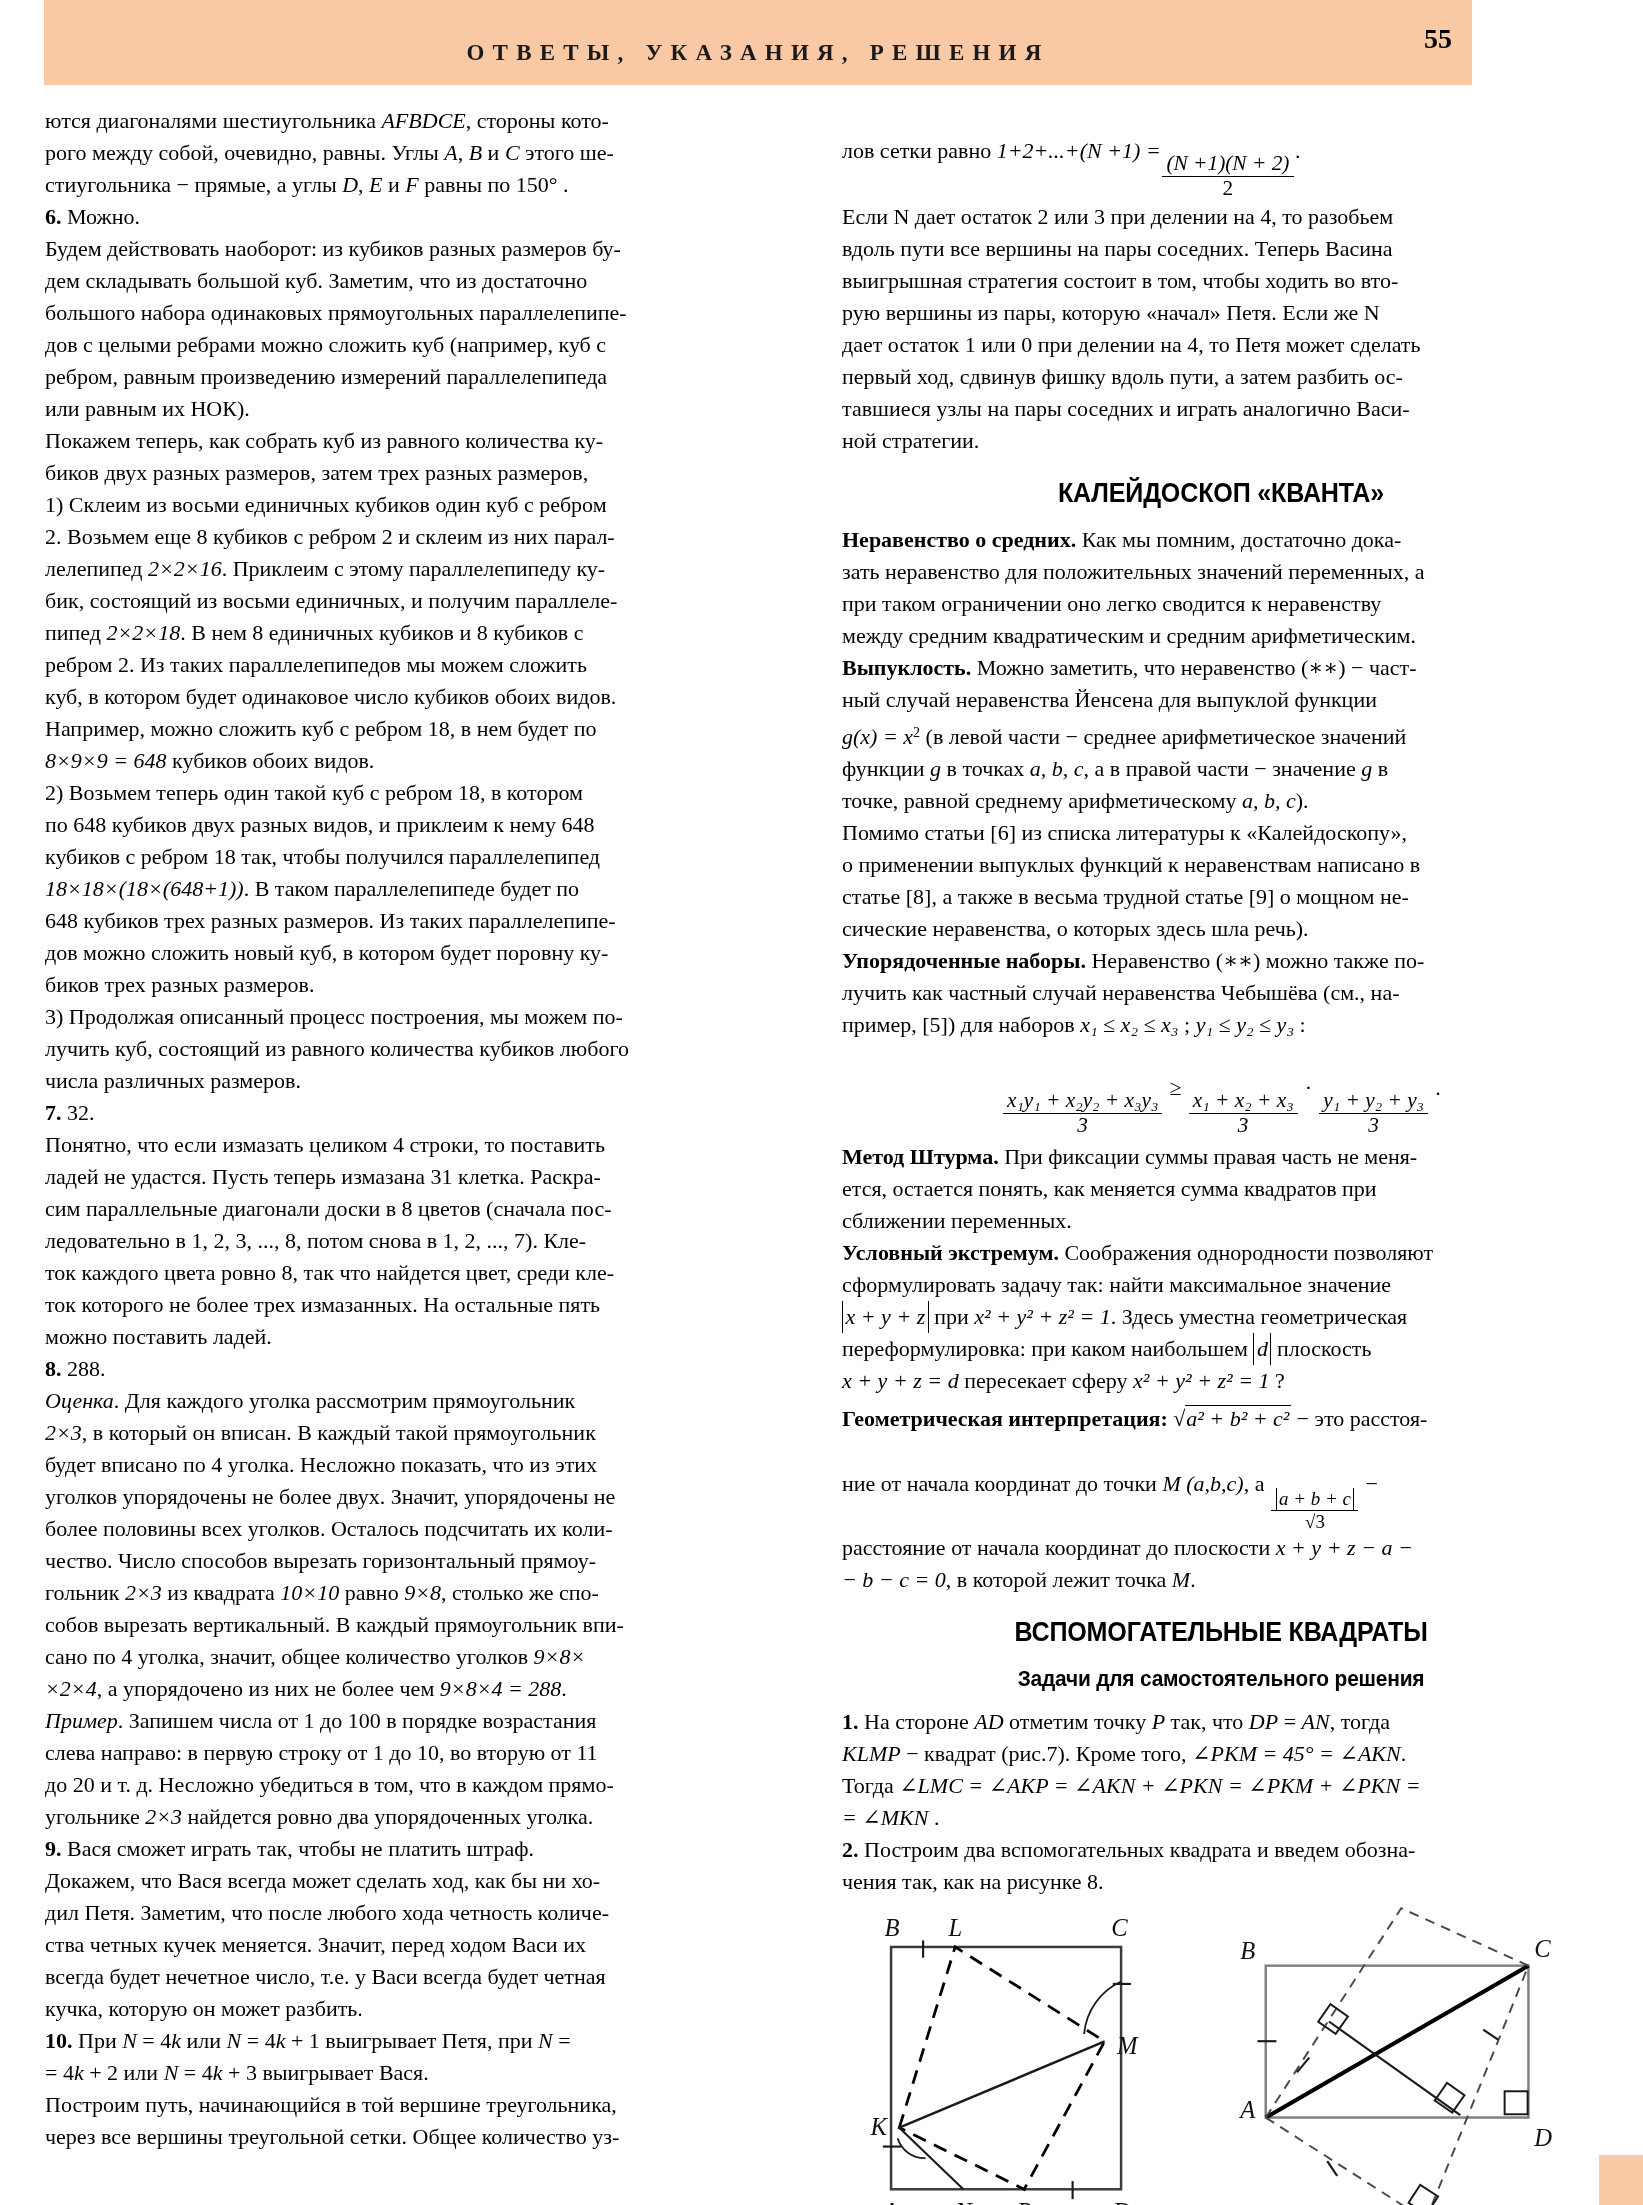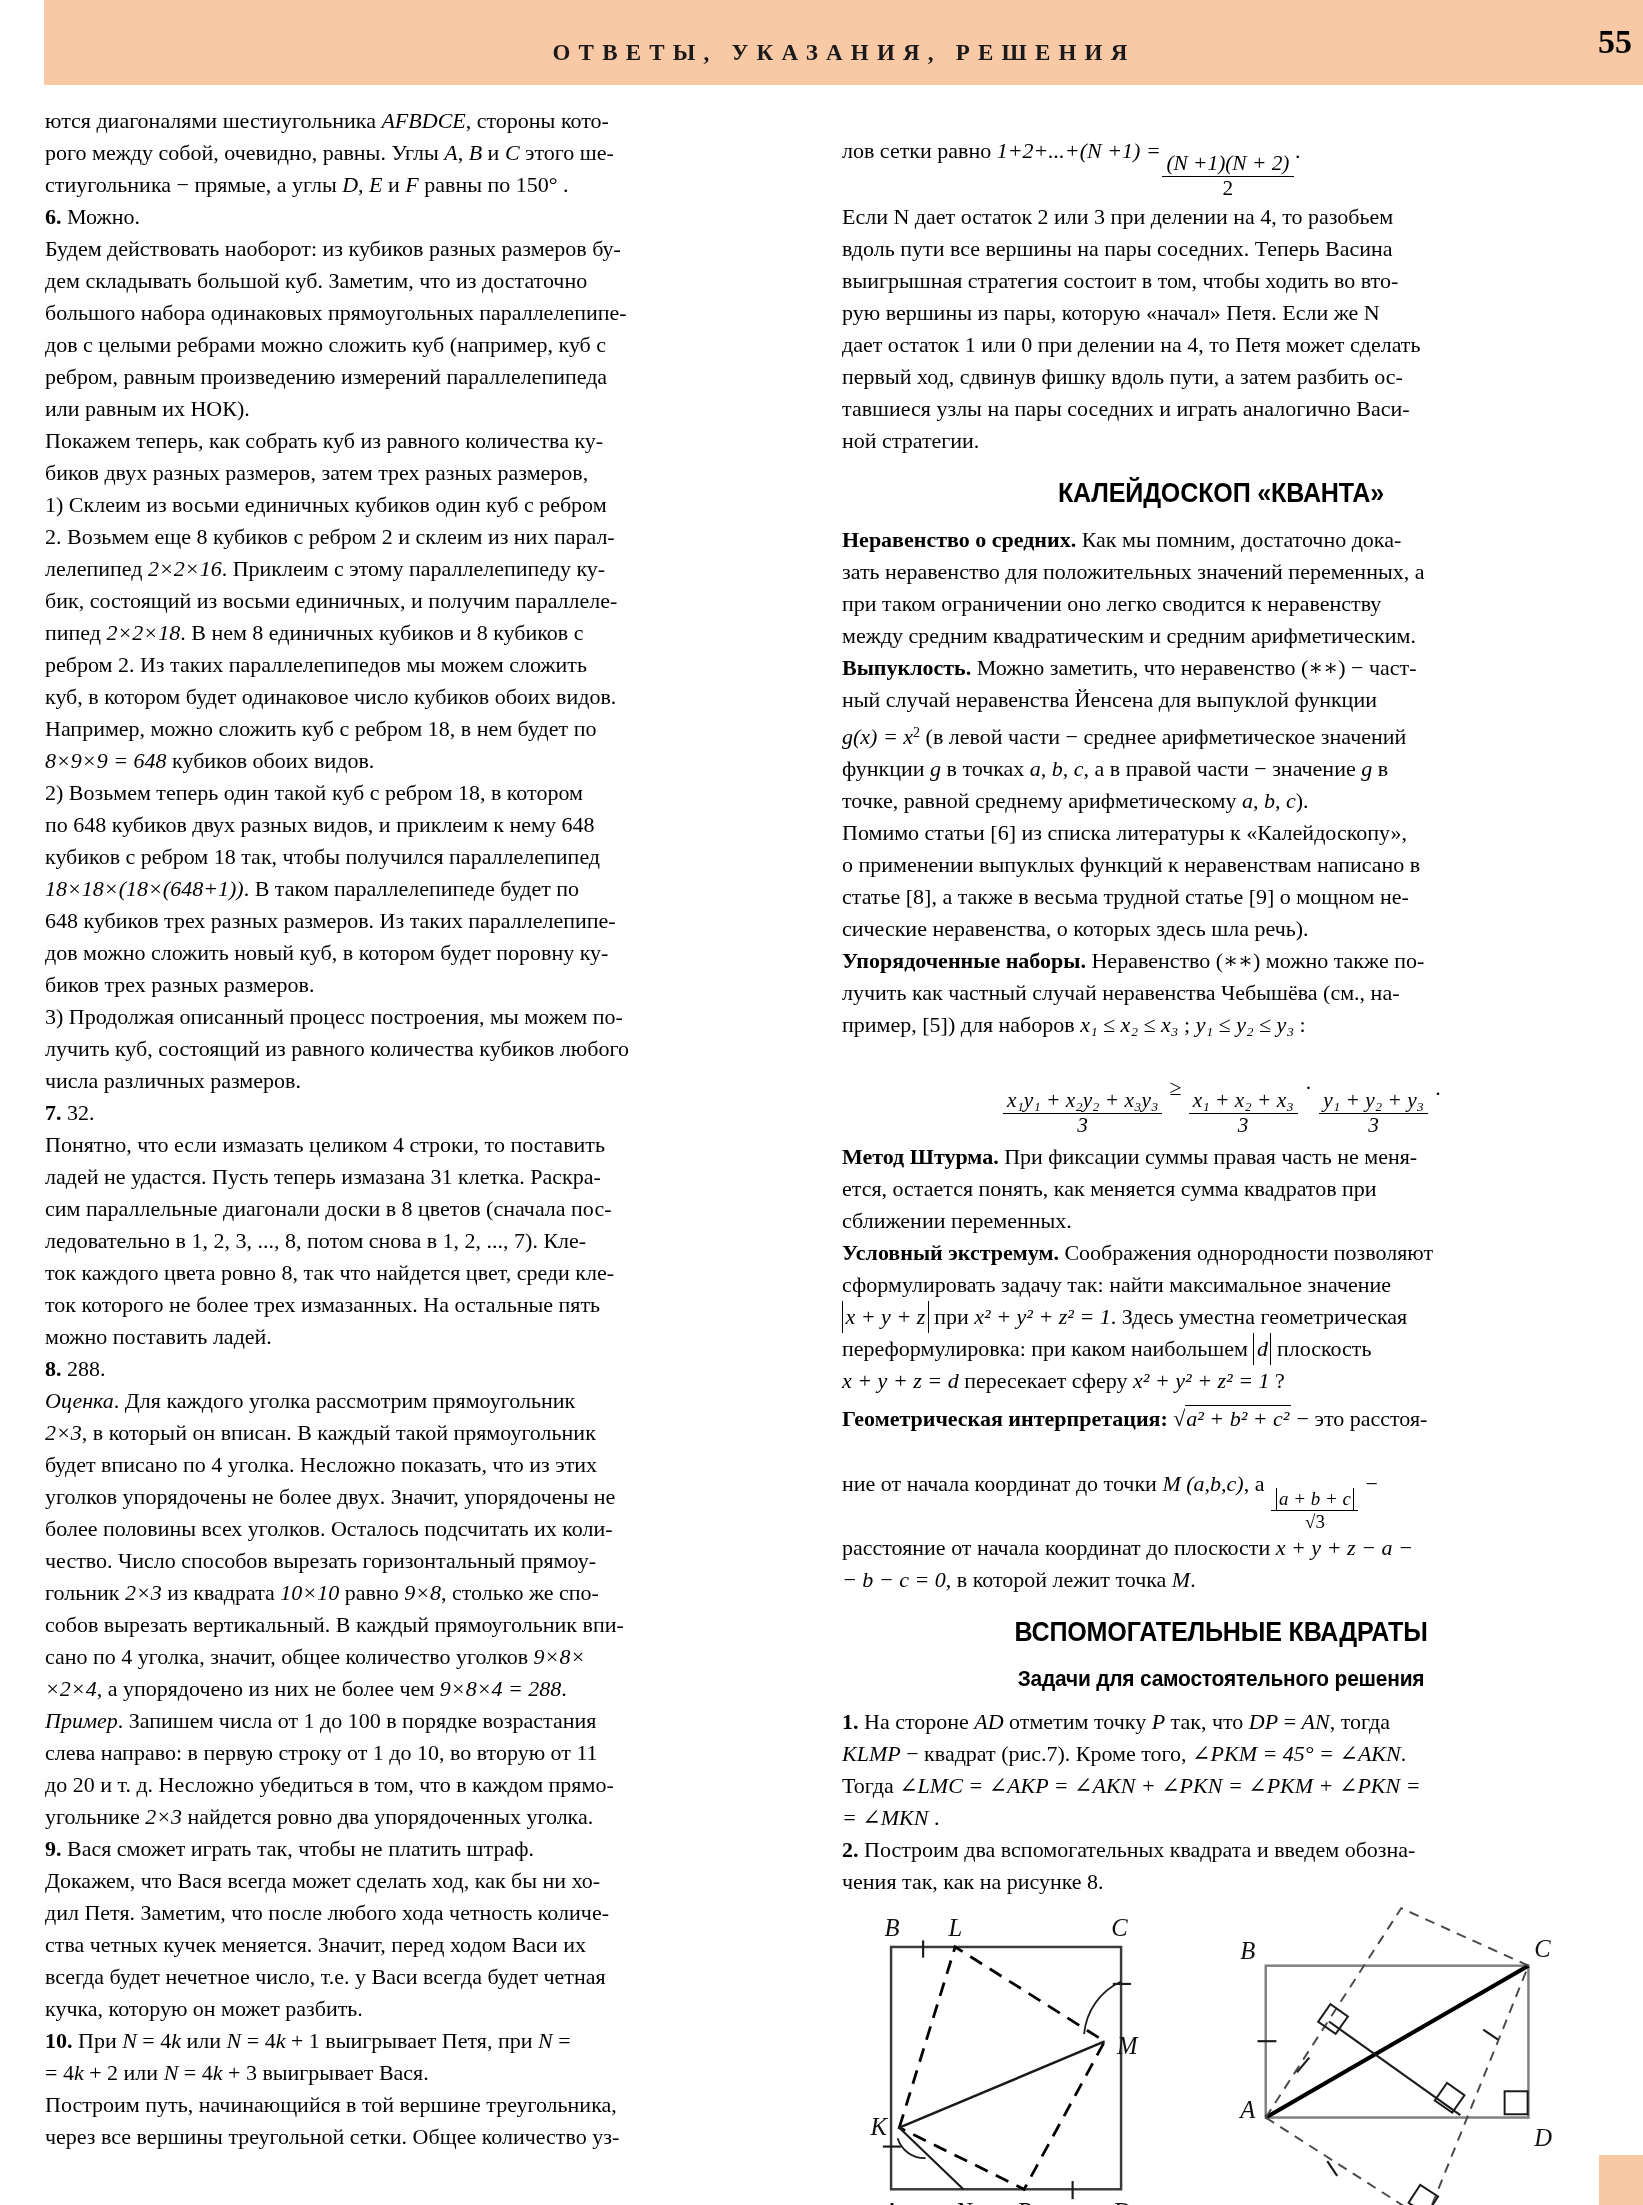--- a/index.html
+++ b/index.html
@@ -12,42 +12,42 @@
     font-family: "Liberation Serif", "DejaVu Serif", serif;
     color: #000000;
     overflow: hidden;
   }
 
   
   .header-band {
     position: absolute;
     left: 44px;
     top: 0;
-    width: 1600px;
+    width: 1428px;
     height: 85px;
     background: #f8c9a4;
   }
   .header-title {
     position: absolute;
     left: 0; right: 0;
     top: 40px;
     text-align: center;
     font-family: "Liberation Serif", "DejaVu Serif", serif;
     font-size: 23px;
     font-weight: 700;
     letter-spacing: 8.2px;
     color: #1a1a1a;
     white-space: nowrap;
   }
   .header-pageno {
     position: absolute;
-    right: 12px;
+    right: 20px;
     top: 25px;
     font-family: "Liberation Serif", "DejaVu Serif", serif;
-    font-size: 34px;
+    font-size: 28px;
     font-weight: 700;
     color: #000;
     line-height: 1;
   }
 
   
   .corner-block {
     position: absolute;
     left: 1599px;
     top: 2155px;

